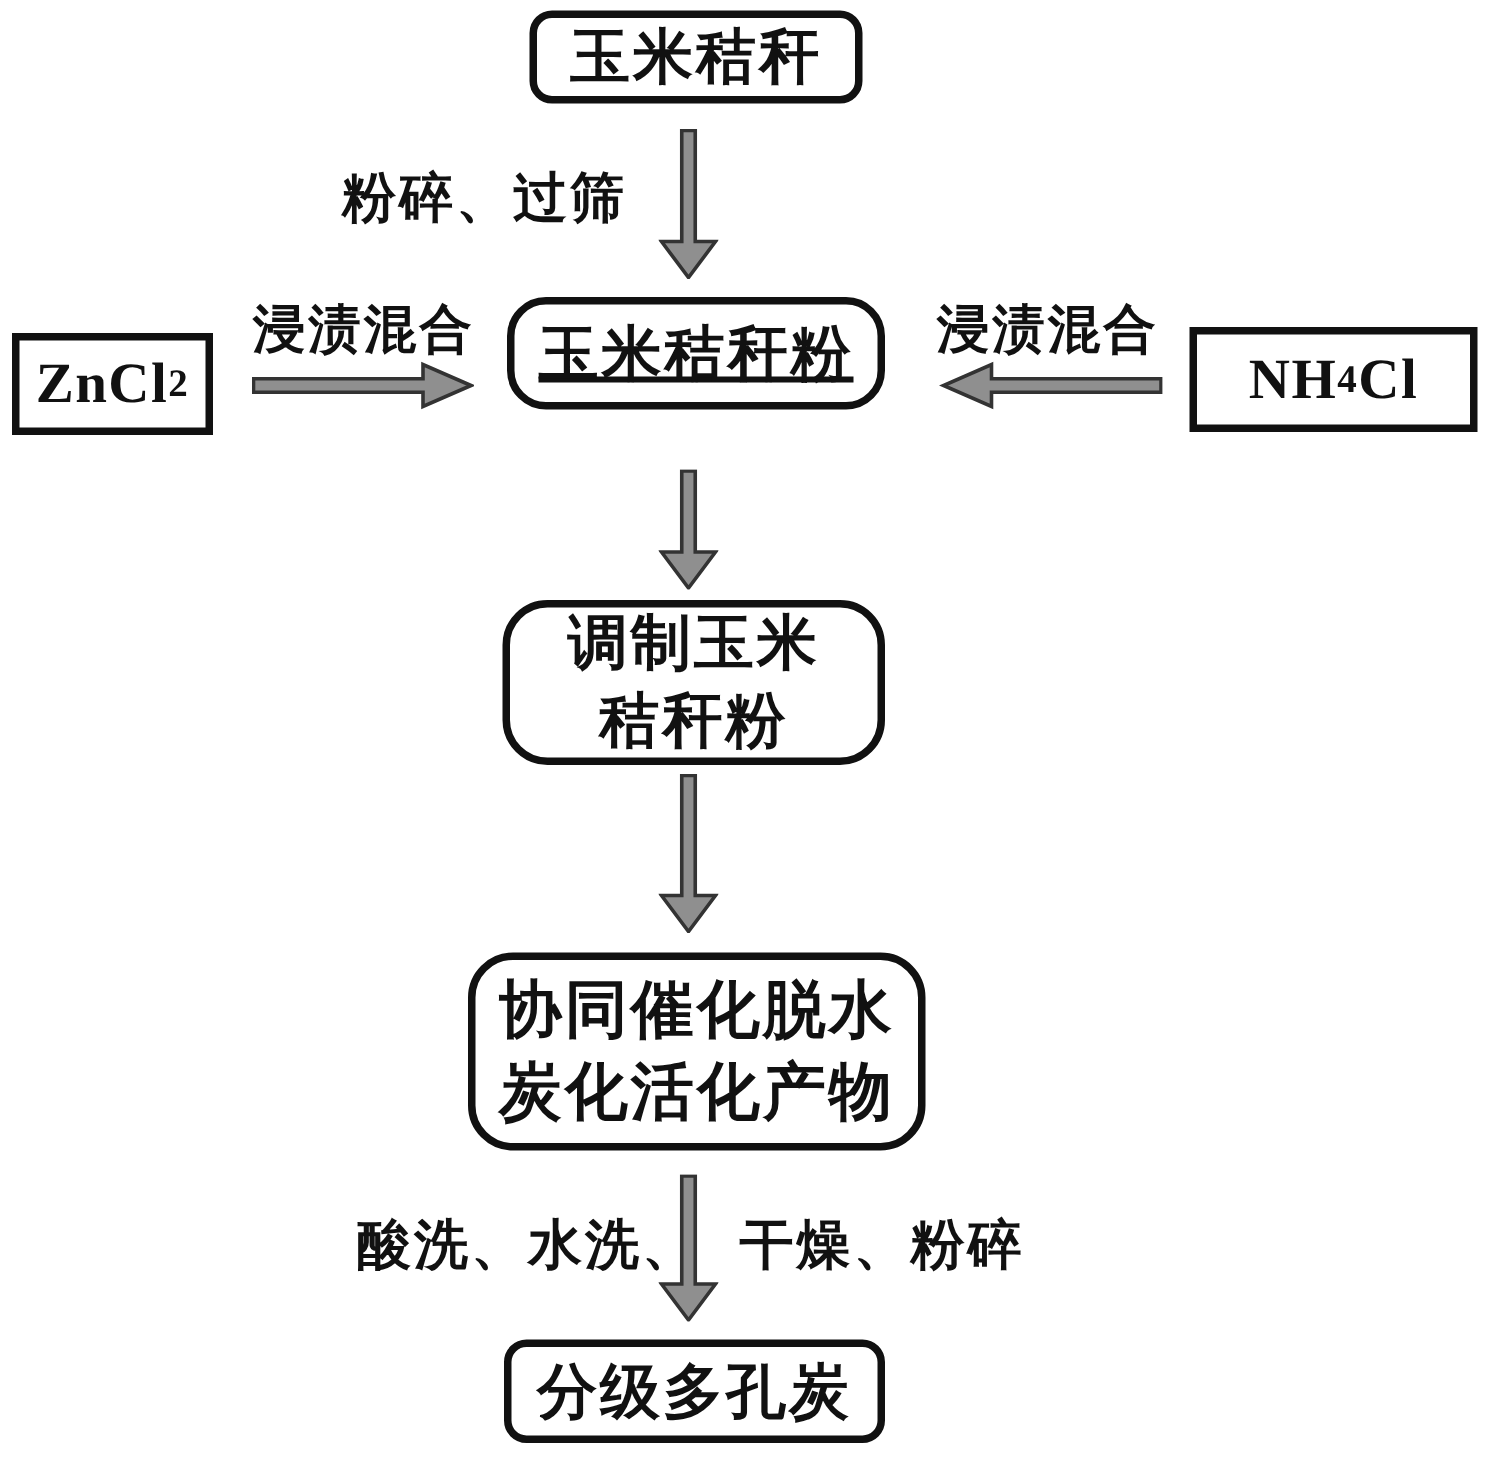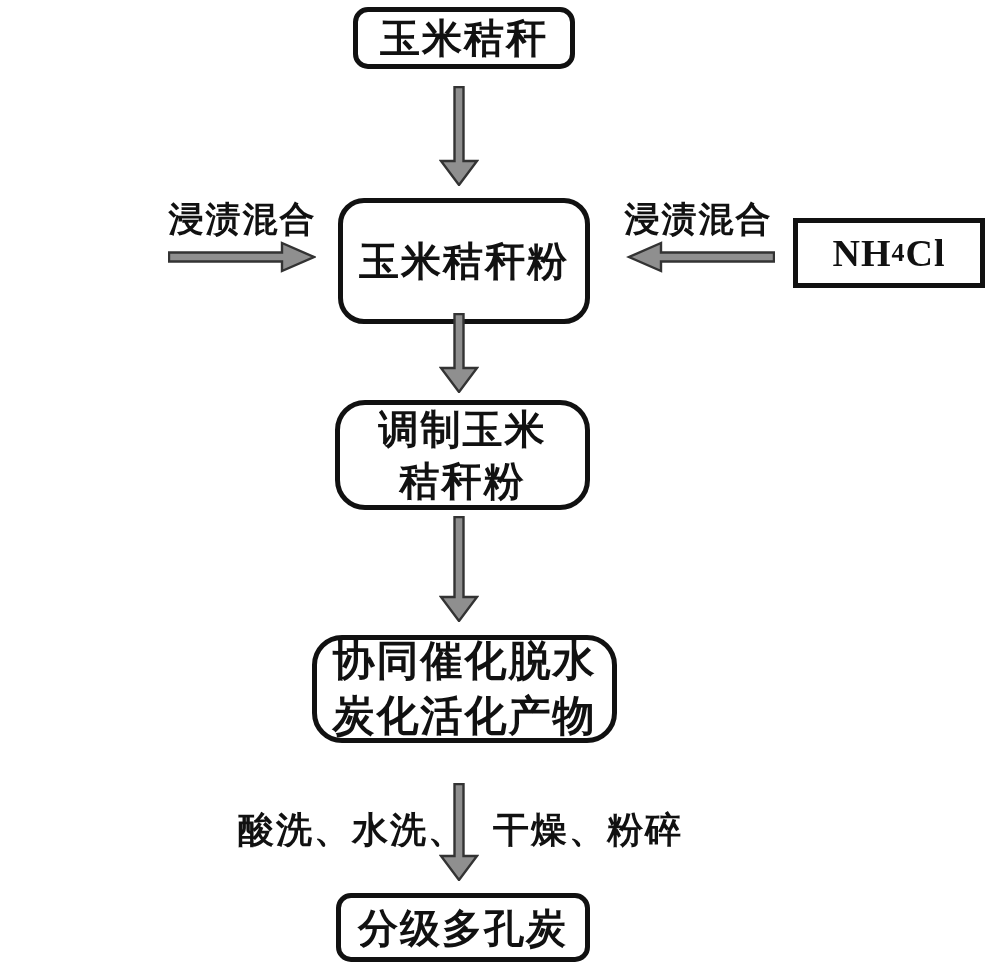--- a/index.html
+++ b/index.html
@@ -68,48 +68,50 @@
 </head>
 <body>
 
 <div class="canvas">
 
   <div class="node rounded-sm cjk-40" style="left:353px; top:7px; width:222px; height:62px;">玉米秸秆</div>
 
   <svg class="arrow" style="left:439px; top:86px;" width="40" height="100" viewBox="0 0 40 100">
     <polygon class="arrow-shape" points="15.5,1 24.5,1 24.5,75 38,75 20,99 2,75 15.5,75"></polygon>
   </svg>
+  <div class="edge-label" style="left:228px; top:108px;">粉碎、过筛</div>
 
+  <div class="node square formula" style="left:8px; top:222px; width:134px; height:68px;"><span>ZnCl</span><sub>2</sub></div>
 
   <div class="edge-label centered" style="left:165px; top:196px; width:155px; font-size:35px;">浸渍混合</div>
   <svg class="arrow" style="left:168px; top:240px;" width="148" height="34" viewBox="0 0 148 34">
     <polygon class="arrow-shape" points="1,12.5 114,12.5 114,3 146,17 114,31 114,21.5 1,21.5"></polygon>
   </svg>
 
-  <div class="node rounded-md cjk-40" style="left:338px; top:198px; width:252px; height:126px;">玉米秸秆粉</div>
+  <div class="node rounded-md cjk-40" style="left:338px; top:198px; width:252px; height:75px;text-decoration:underline;">玉米秸秆粉</div>
 
   <div class="edge-label centered" style="left:622px; top:196px; width:153px; font-size:35px;">浸渍混合</div>
   <svg class="arrow" style="left:622px; top:240px;" width="153" height="34" viewBox="0 0 153 34">
     <polygon class="arrow-shape" points="152,12.5 39,12.5 39,3 7,17 39,31 39,21.5 152,21.5"></polygon>
   </svg>
 
   <div class="node square formula" style="left:793px; top:218px; width:192px; height:70px;"><span>NH</span><sub>4</sub><span>Cl</span></div>
 
   <svg class="arrow" style="left:439px; top:313px;" width="40" height="80" viewBox="0 0 40 80">
     <polygon class="arrow-shape" points="15.5,1 24.5,1 24.5,55 38,55 20,79 2,55 15.5,55"></polygon>
   </svg>
 
   <div class="node rounded-lg cjk-40" style="left:335px; top:400px; width:255px; height:110px;">调制玉米
 秸秆粉</div>
 
   <svg class="arrow" style="left:439px; top:516px;" width="40" height="106" viewBox="0 0 40 106">
     <polygon class="arrow-shape" points="15.5,1 24.5,1 24.5,81 38,81 20,105 2,81 15.5,81"></polygon>
   </svg>
 
-  <div class="node rounded-lg cjk-42" style="left:312px; top:635px; width:305px; height:108px;">协同催化脱水
+  <div class="node rounded-lg cjk-42" style="left:312px; top:635px; width:305px; height:132px;">协同催化脱水
 炭化活化产物</div>
 
   <svg class="arrow" style="left:439px; top:783px;" width="40" height="98" viewBox="0 0 40 98">
     <polygon class="arrow-shape" points="15.5,1 24.5,1 24.5,73 38,73 20,97 2,73 15.5,73"></polygon>
   </svg>
   <div class="edge-label" style="left:238px; top:806px;">酸洗、水洗、</div>
   <div class="edge-label" style="left:493px; top:806px;">干燥、粉碎</div>
 
   <div class="node rounded-sm cjk-40" style="left:336px; top:893px; width:254px; height:69px;">分级多孔炭</div>
 

